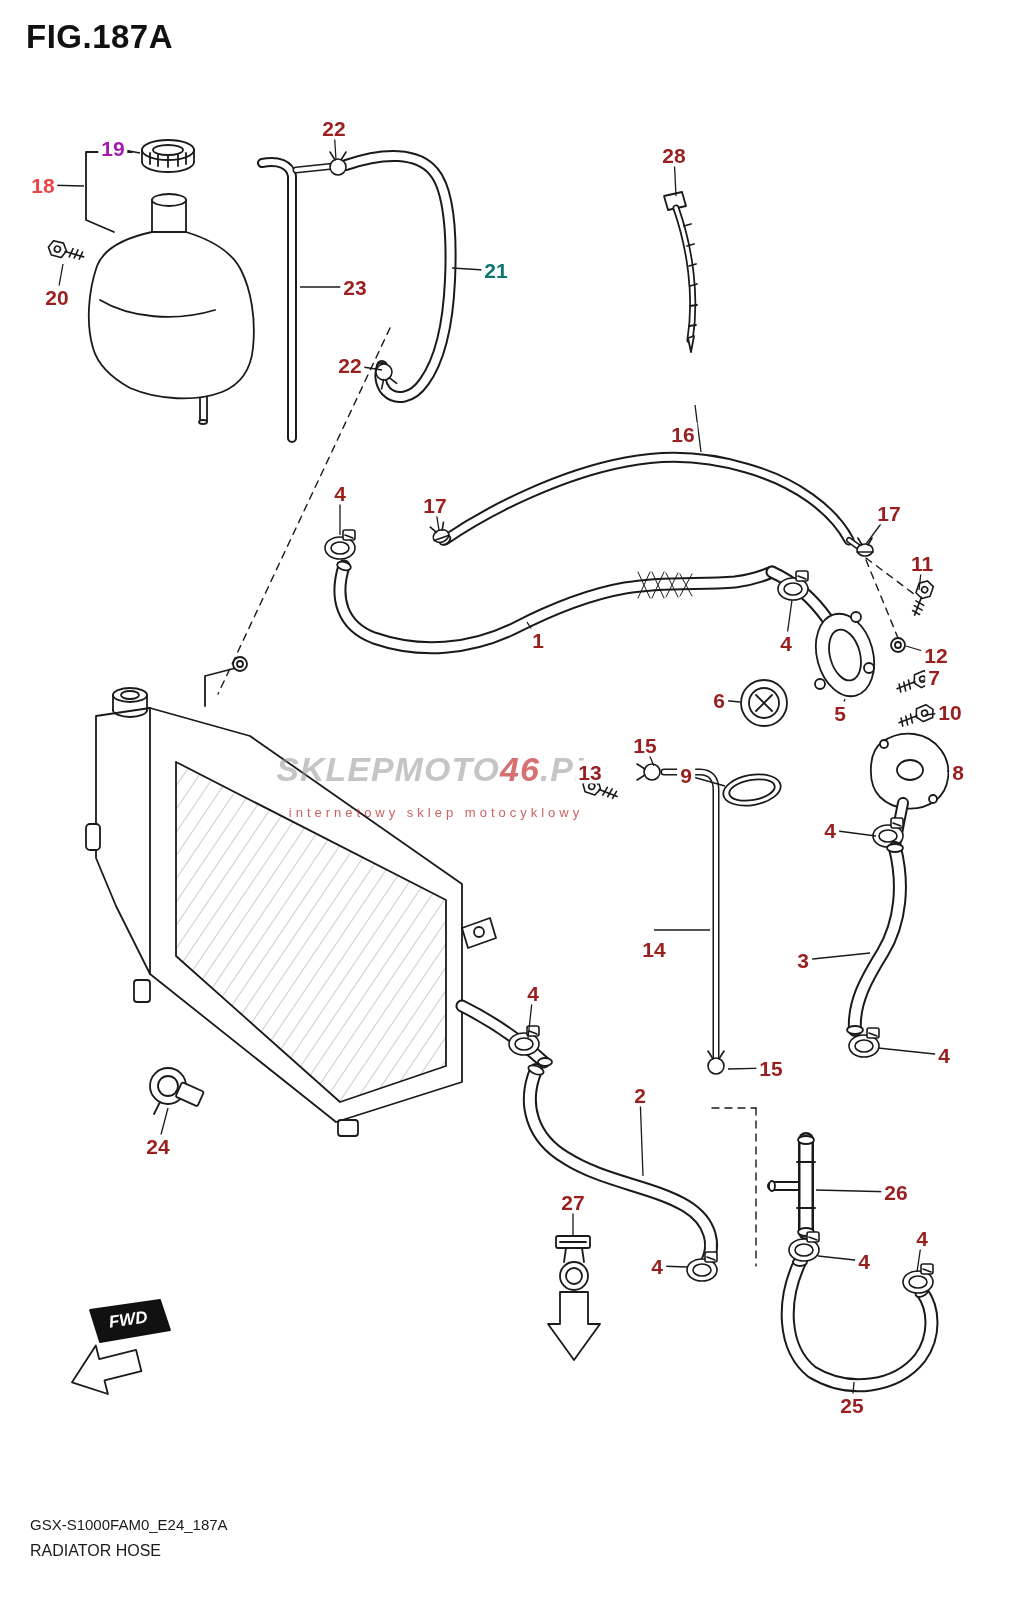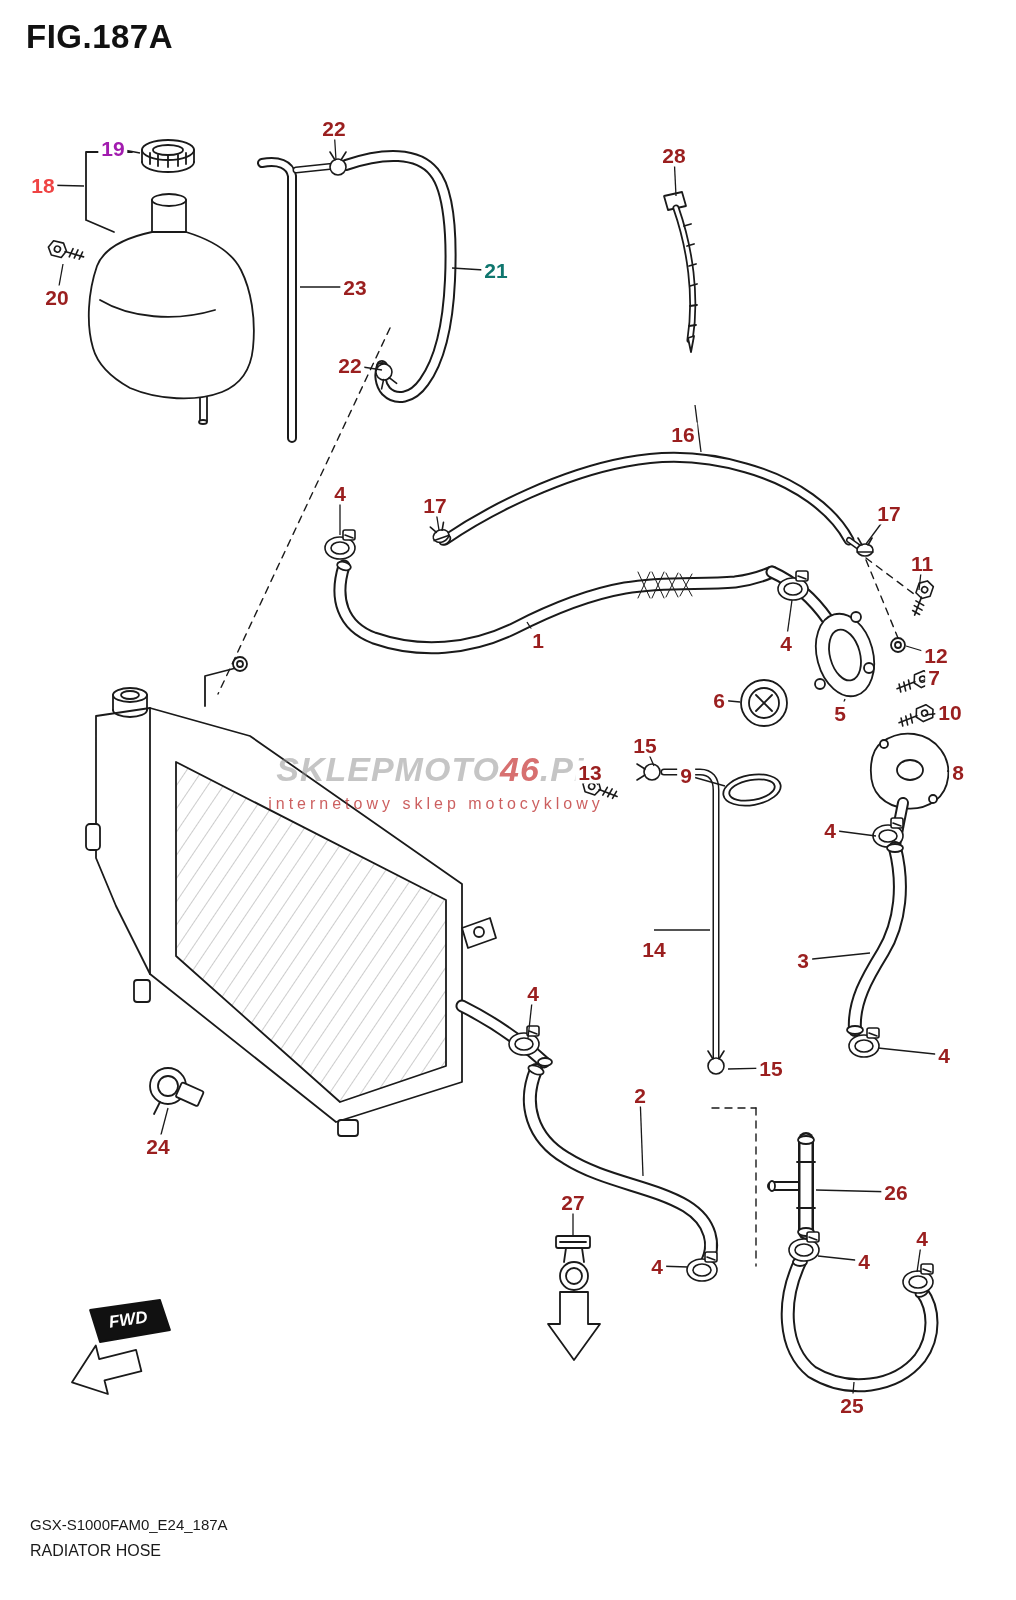--- a/index.html
+++ b/index.html
@@ -7,21 +7,21 @@
         font-family:Liberation Sans, sans-serif;}
   .fig-title{position:absolute;left:26px;top:18px;font-size:33px;font-weight:800;
              letter-spacing:.5px;color:#111;}
   .art,.leads{position:absolute;left:0;top:0;}
   .art{z-index:1;}
   .watermark{position:absolute;left:436px;top:750px;transform:translateX(-50%);
              text-align:center;z-index:2;pointer-events:none;white-space:nowrap;}
   .wm-brand{font-size:34px;font-weight:bold;font-style:italic;letter-spacing:1px;
             color:rgba(150,150,150,.55);}
   .wm-accent{color:rgba(196,44,44,.68);}
-  .wm-tagline{font-size:16px;letter-spacing:4px;color:rgba(187,42,42,.75);margin-top:6px;}
+  .wm-tagline{font-size:13px;letter-spacing:4px;color:rgba(187,42,42,.75);margin-top:16px;}
   .leads{z-index:3;}
   .labels{position:absolute;left:0;top:0;width:100%;height:100%;z-index:4;pointer-events:none;}
   .part-label{position:absolute;transform:translate(-50%,-50%);font-size:21px;font-weight:600;
               line-height:1;background:#fff;padding:1px 3px;}
   .footer-code{position:absolute;left:30px;top:1516px;font-size:15px;color:#1a1a1a;z-index:5;}
   .footer-name{position:absolute;left:30px;top:1542px;font-size:16px;color:#1a1a1a;z-index:5;}
 </style>
 </head>
 <body>
 

